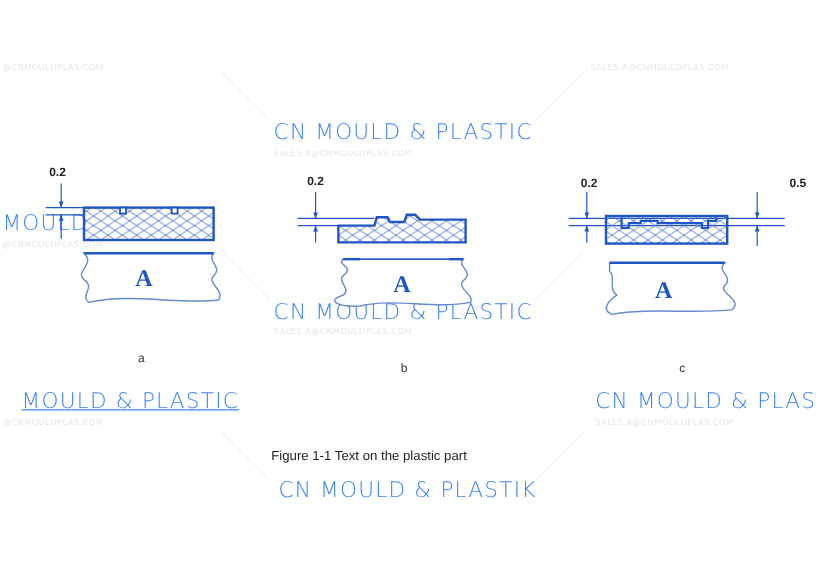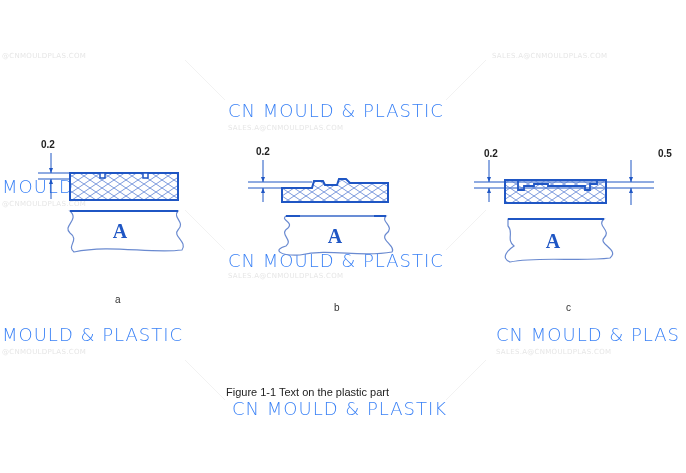--- a/index.html
+++ b/index.html
@@ -18,21 +18,21 @@
 <body>
 
 <div class="wm wm-small" style="left:2px;top:52px;">@CNMOULDPLAS.COM</div>
 <div class="wm wm-small" style="left:492px;top:52px;">SALES.A@CNMOULDPLAS.COM</div>
 <div class="wm wm-big" style="left:228px;top:100px;">CN MOULD &amp; PLASTIC</div>
 <div class="wm wm-small" style="left:228px;top:124px;">SALES.A@CNMOULDPLAS.COM</div>
 <div class="wm wm-big" style="left:2px;top:176px;">MOULD</div>
 <div class="wm wm-small" style="left:2px;top:200px;">@CNMOULDPLAS.COM</div>
 <div class="wm wm-big" style="left:228px;top:250px;">CN MOULD &amp; PLASTIC</div>
 <div class="wm wm-small" style="left:228px;top:272px;">SALES.A@CNMOULDPLAS.COM</div>
-<div class="wm wm-big" style="left:2px;top:324px;">MOULD &amp; PLASTIC</div>
+<div class="wm wm-big" style="left:18px;top:324px;text-decoration:underline;">MOULD &amp; PLASTIC</div>
 <div class="wm wm-small" style="left:2px;top:348px;">@CNMOULDPLAS.COM</div>
 <div class="wm wm-big" style="left:496px;top:324px;">CN MOULD &amp; PLAS</div>
 <div class="wm wm-small" style="left:496px;top:348px;">SALES.A@CNMOULDPLAS.COM</div>
 <div class="wm wm-big" style="left:232px;top:398px;">CN MOULD &amp; PLASTIK</div>
 
 <svg class="fig" width="686" height="473" viewBox="0 0 686 473">
   <defs>
     <pattern id="hatch" width="12" height="8" patternUnits="userSpaceOnUse">
       <path d="M0,0 L12,8 M12,0 L0,8" stroke="#5a7fd4" stroke-width="0.8" fill="none"></path>
     </pattern>
@@ -107,13 +107,13 @@
 
 <div class="dim" style="left:41px;top:139px;">0.2</div>
 <div class="dim" style="left:256px;top:146px;">0.2</div>
 <div class="dim" style="left:484px;top:148px;">0.2</div>
 <div class="dim" style="left:622px;top:148px;margin-left:36px;">0.5</div>
 
 <div class="label" style="left:115px;top:294px;">a</div>
 <div class="label" style="left:334px;top:302px;">b</div>
 <div class="label" style="left:566px;top:302px;">c</div>
 
-<div class="caption" style="left:226px;top:386px;">Figure 1-1  Text on the plastic part</div>
+<div class="caption" style="left:226px;top:374px;">Figure 1-1  Text on the plastic part</div>
 
 </body></html>

